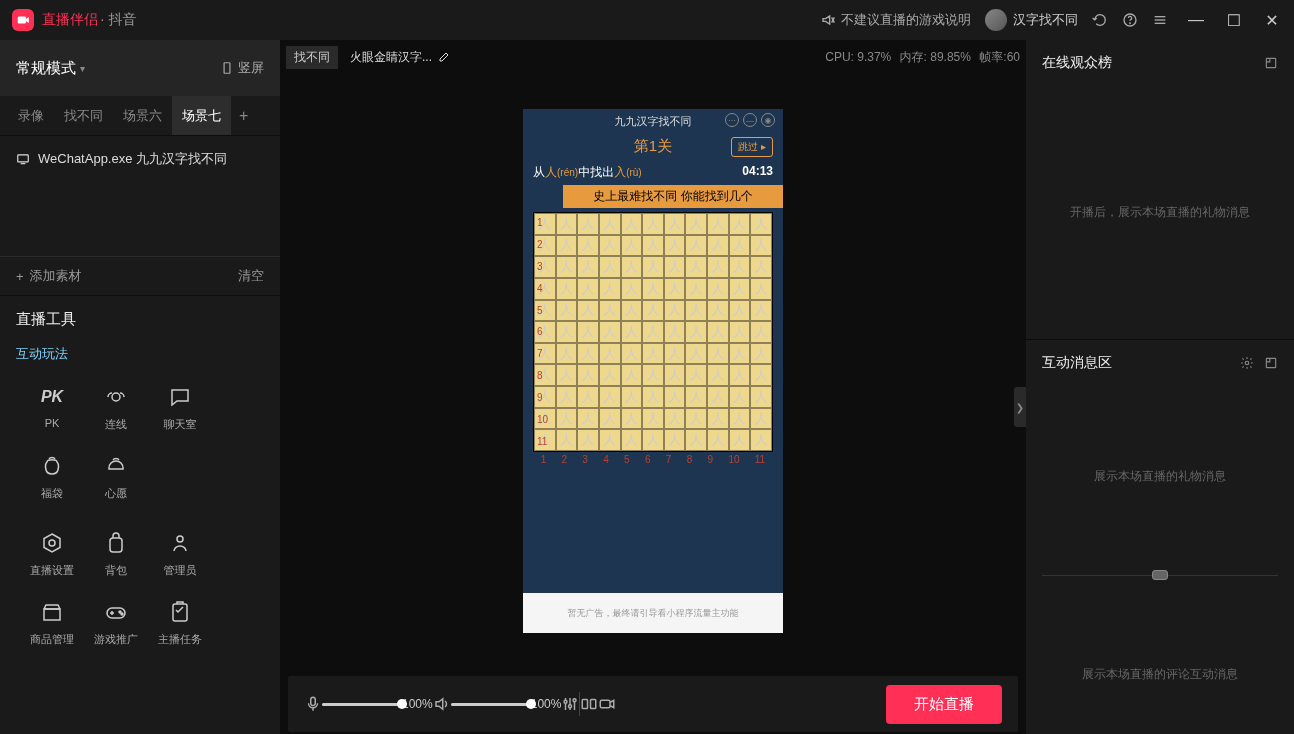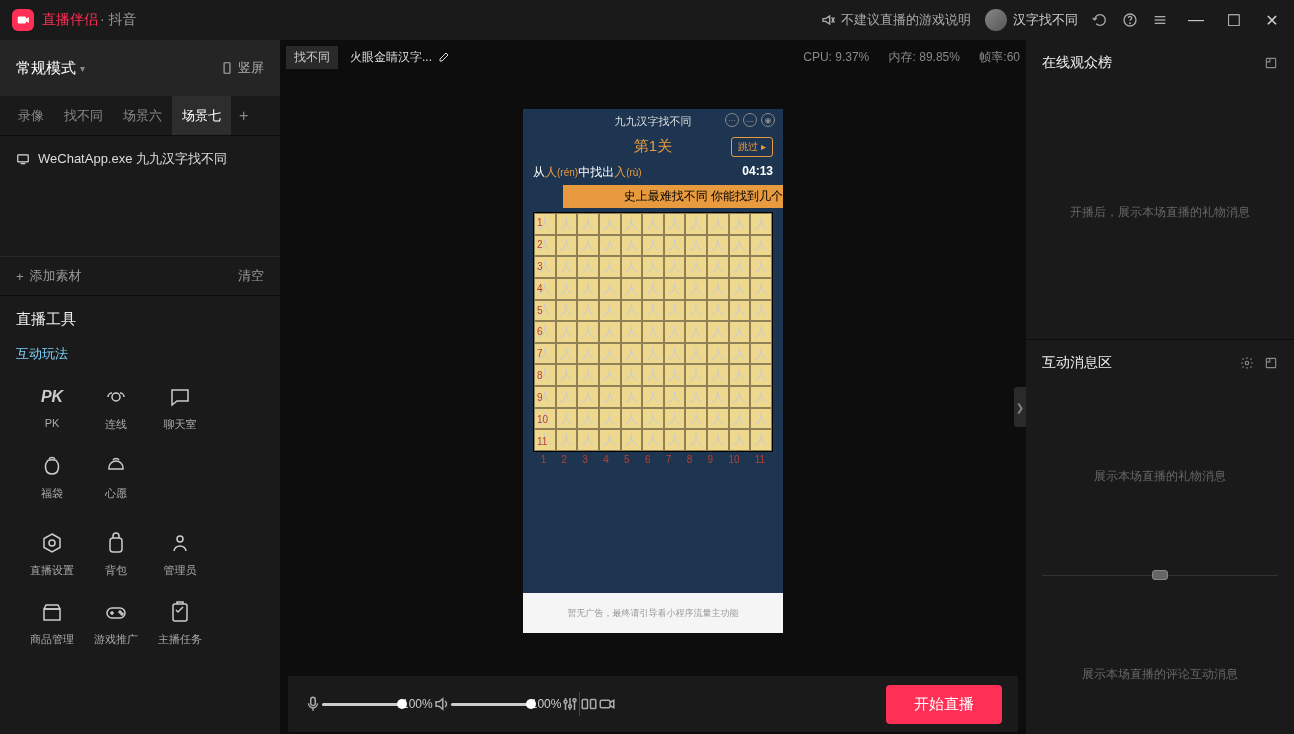--- a/index.html
+++ b/index.html
@@ -45,33 +45,33 @@
 .tool-item .ic svg { width: 24px; height: 24px; stroke: #ccc; fill: none; stroke-width: 1.5; }
 .tool-item span { font-size: 11px; }
 .tool-item .pk-text { font-style: italic; font-weight: bold; font-size: 16px; color: #ccc; }
 
 .center { flex: 1; background: #0d0d0d; display: flex; flex-direction: column; min-width: 0; }
 .center-header { height: 34px; display: flex; align-items: center; padding: 0 6px; font-size: 12px; color: #aaa; }
 .ch-tab { background: #2a2a2a; padding: 3px 8px; margin-right: 2px; font-size: 12px; color: #ccc; }
 .scene-name { color: #ddd; margin-left: 10px; display: flex; align-items: center; gap: 6px; text-align: right; }
 .scene-name svg { width: 12px; height: 12px; }
 .stats { margin-left: auto; color: #888; font-size: 12px; }
-.stats span { margin-left: 16px; }
+.stats span { margin-left: 5px; }
 
 .preview-area { flex: 1; display: flex; align-items: center; justify-content: center; position: relative; }
 .phone { width: 260px; height: 524px; background: #1e3551; position: relative; display: flex; flex-direction: column; }
 .phone-top { height: 24px; display: flex; align-items: center; justify-content: center; position: relative; color: #ddd; font-size: 11px; }
 .phone-top-right { position: absolute; right: 8px; top: 4px; display: flex; gap: 4px; }
 .ptr-btn { width: 14px; height: 14px; border: 1px solid #888; border-radius: 50%; display: flex; align-items: center; justify-content: center; font-size: 8px; color: #888; }
 .level-row { display: flex; align-items: center; justify-content: center; padding: 4px 0; position: relative; }
 .level-text { color: #e89b3e; font-size: 15px; }
 .skip-btn { position: absolute; right: 10px; border: 1px solid #e89b3e; color: #e89b3e; font-size: 10px; padding: 2px 6px; border-radius: 3px; display:flex; align-items:center; gap:3px;}
 .rule-row { display: flex; justify-content: space-between; padding: 4px 10px; color: #fff; font-size: 12px; }
 .rule-row .pinyin { color: #e89b3e; font-size: 10px; }
-.orange-banner { background: #e89b3e; color: #000; text-align: right; font-size: 12px; padding: 3px 0; margin-left: 40px; }
+.orange-banner { background: #e89b3e; color: #000; text-align: center; font-size: 12px; padding: 3px 0; margin-left: 40px; }
 .grid-wrapper { padding: 4px 10px; }
 .char-grid { background: #eed88e; display: grid; grid-template-columns: repeat(11, 1fr); border: 1px solid #000; }
 .char-cell { border: 0.5px solid rgba(0,0,0,0.4); aspect-ratio: 1; display: flex; align-items: center; justify-content: center; font-size: 13px; font-family: serif; }
 .row-labels { position: absolute; left: 4px; top: 0; height: 100%; display: flex; flex-direction: column; justify-content: space-around; }
 .grid-container { position: relative; }
 .label-num { color: #b84030; font-size: 10px; }
 .col-labels { display: flex; justify-content: space-around; padding: 2px 0; }
 .phone-footer { margin-top: auto; background: #f5f5f5; height: 40px; display: flex; align-items: center; justify-content: center; color: #999; font-size: 9px; }
 
 .bottom-bar { height: 56px; background: #1a1a1a; display: flex; align-items: center; padding: 0 16px; gap: 0; margin: 8px 8px 2px 8px; border-radius: 2px; }

